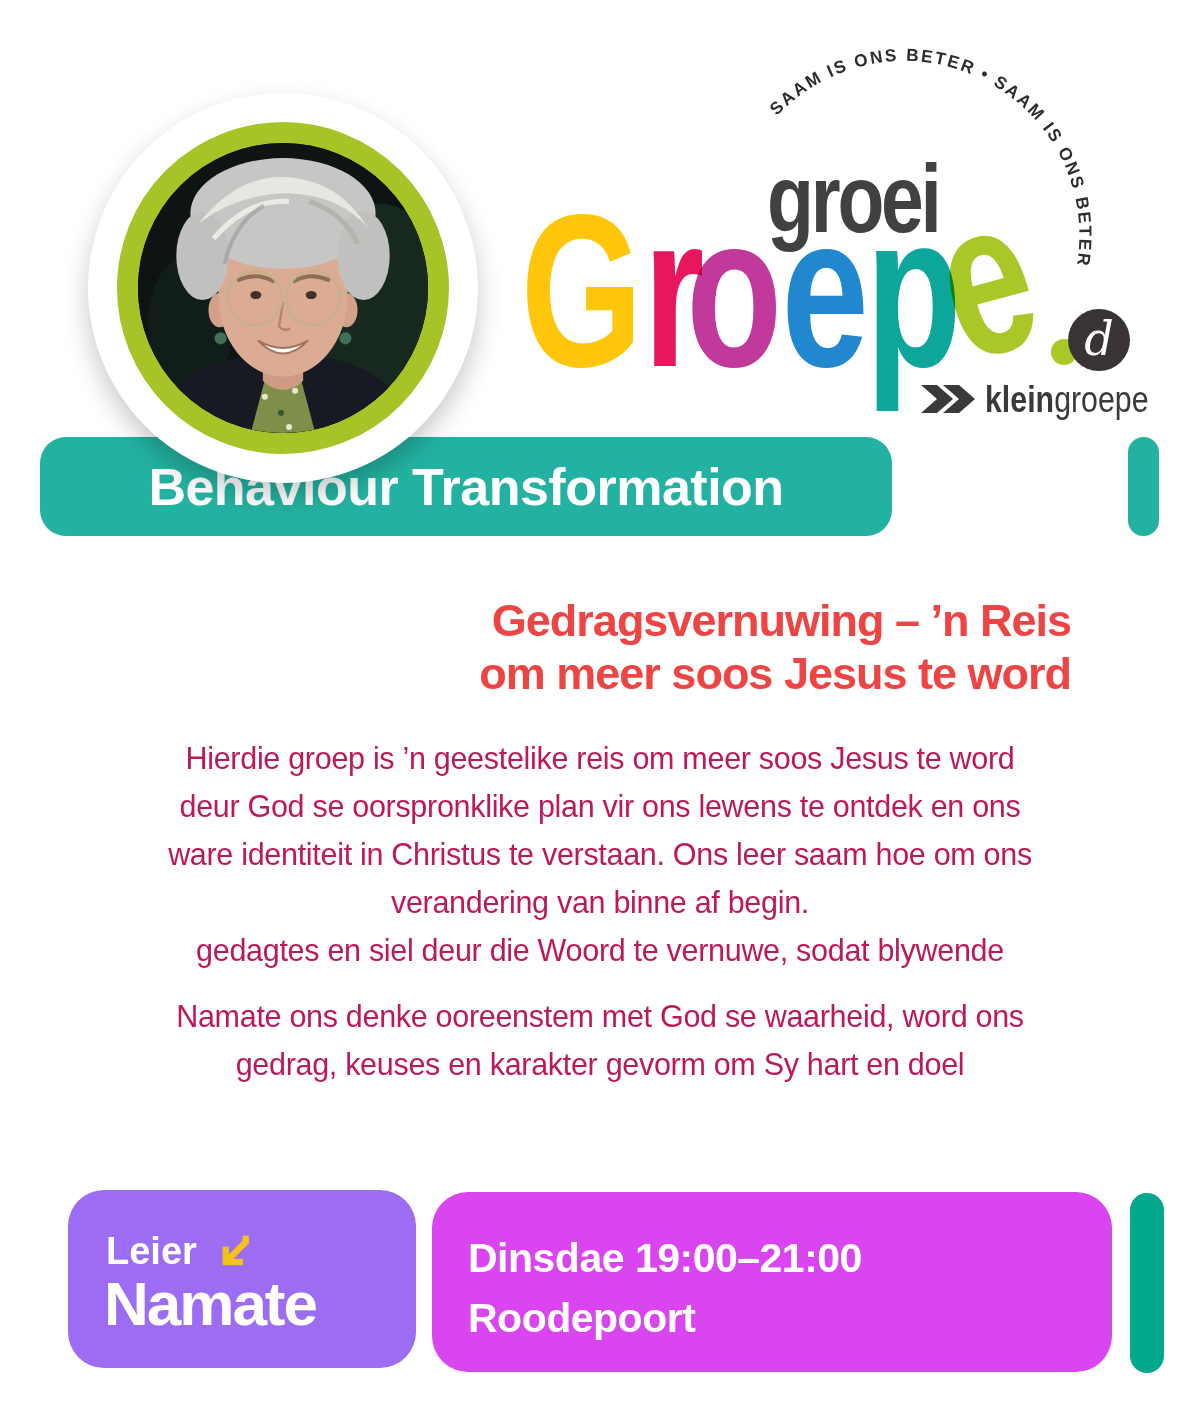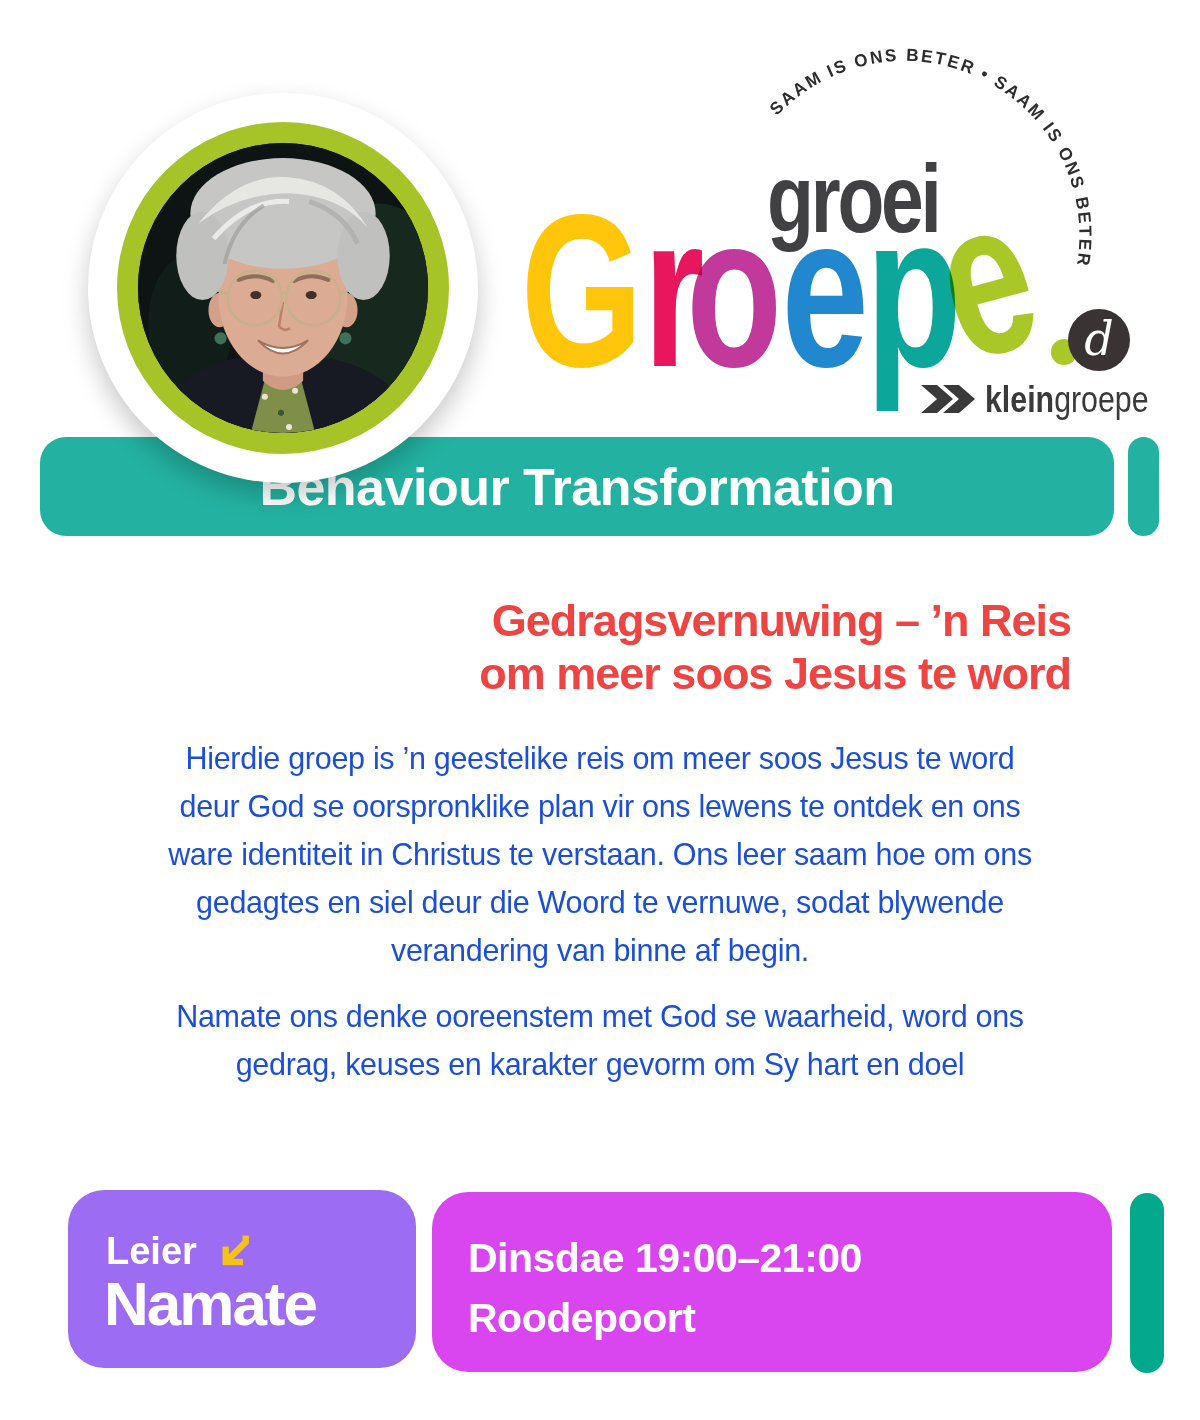--- a/index.html
+++ b/index.html
@@ -28,33 +28,33 @@
   .logo svg{display:block;width:660px;height:400px;overflow:visible;}
   .arc-text{font-family:"Liberation Sans",sans-serif;font-weight:700;font-size:17.5px;letter-spacing:2.2px;fill:#2d2d2d;}
   .groei-text{font-family:"Liberation Sans",sans-serif;font-weight:700;font-size:96px;letter-spacing:-4px;fill:#414042;}
   .groepe-letter{font-family:"Liberation Sans",sans-serif;font-weight:700;font-size:218px;mix-blend-mode:multiply;}
   .badge-d{font-family:"DejaVu Serif",serif;font-style:italic;font-size:46px;fill:#ffffff;}
   .tagline-bold{font-family:"Liberation Sans",sans-serif;font-weight:700;font-size:37px;fill:#3a3a3a;}
   .tagline-light{font-family:"Liberation Sans",sans-serif;font-weight:400;font-size:37px;fill:#3a3a3a;}
 
   
   .banner{
-    left:40px;top:437px;width:1074px;height:99px;border-radius:26px;
+    left:40px;top:437px;width:852px;height:99px;border-radius:26px;
     display:flex;align-items:center;justify-content:center;z-index:4;
   }
   .banner-title{
     color:#ffffff;font-weight:700;font-size:52px;letter-spacing:-0.5px;
   }
   .banner-pill{left:1128px;top:437px;width:31px;height:99px;border-radius:16px;z-index:4;}
 
   
   .heading{left:0;top:594px;width:1071px;text-align:right;
     font-weight:700;font-size:45px;line-height:53px;color:#ef4444;letter-spacing:-1px;}
   .para{left:80px;width:1040px;text-align:center;
-    font-size:30.5px;line-height:48px;color:#1d4ed8;letter-spacing:-0.3px;}
+    font-size:30.5px;line-height:48px;color:#be185d;letter-spacing:-0.3px;}
   .p1{top:734px;}
   .p2{top:992px;}
 
   
   .leader-box{
     left:68px;top:1190px;width:348px;height:178px;border-radius:36px;
     color:#ffffff;z-index:2;
   }
   .leier-row{position:absolute;left:38px;top:40px;display:flex;align-items:center;gap:16px;}
   .leier-label{font-weight:700;font-size:38px;letter-spacing:0;}
@@ -182,22 +182,22 @@
 
 <div class="abs heading">
   <div>Gedragsvernuwing – ’n Reis</div>
   <div>om meer soos Jesus te word</div>
 </div>
 
 <div class="abs para p1">
   <div>Hierdie groep is ’n geestelike reis om meer soos Jesus te word</div>
   <div>deur God se oorspronklike plan vir ons lewens te ontdek en ons</div>
   <div>ware identiteit in Christus te verstaan. Ons leer saam hoe om ons</div>
+  <div>verandering van binne af begin.</div>
   <div>gedagtes en siel deur die Woord te vernuwe, sodat blywende</div>
-  <div>verandering van binne af begin.</div>
 </div>
 <div class="abs para p2">
   <div>Namate ons denke ooreenstem met God se waarheid, word ons</div>
   <div>gedrag, keuses en karakter gevorm om Sy hart en doel</div>
 </div>
 
 <div class="abs leader-box" style="background: rgb(156, 108, 242);">
   <div class="leier-row">
     <span class="leier-label">Leier</span>
     <svg class="leier-arrow" viewBox="0 0 44 44">

